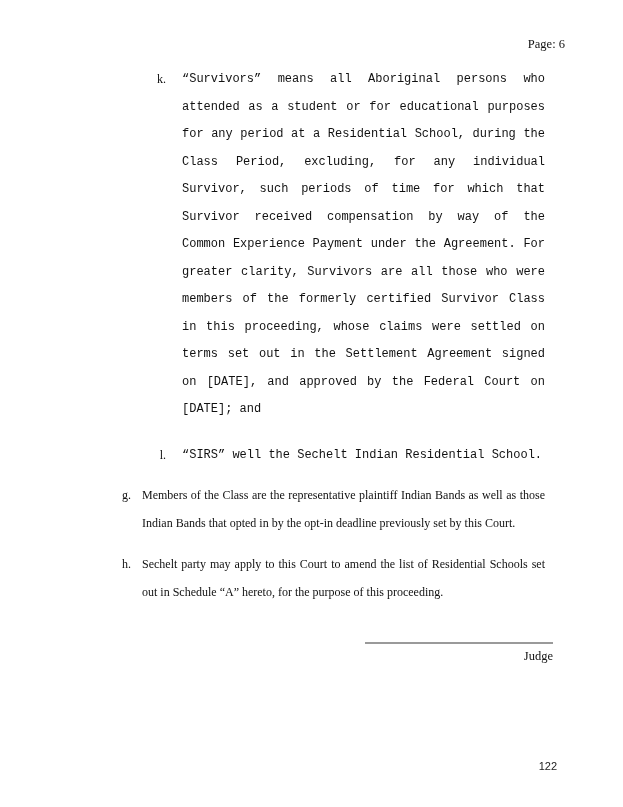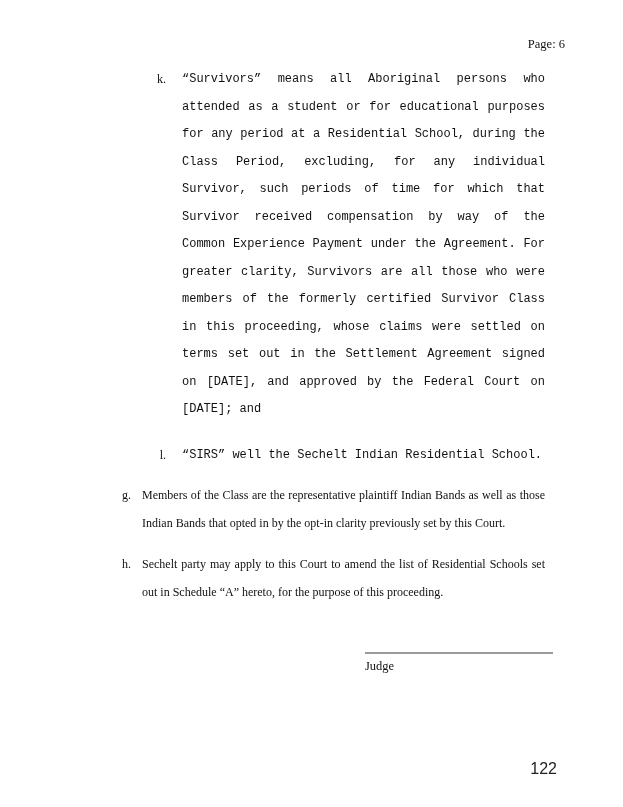--- a/index.html
+++ b/index.html
@@ -46,40 +46,40 @@
   .item.level2 .text   { margin-left: 16px; width: 363px; font-family: Liberation Mono, monospace; }
   
   .item.level1 .marker { width: 20px; text-align: left; }
   .item.level1 .text   { width: 403px; }
 
   .item.def-l  { margin-top: 18px; }
   .item.cl-g   { margin-top: 13px; }
   .item.cl-h   { margin-top: 14px; }
 
   .signature-block {
-    margin-top: 46px;
+    margin-top: 36px;
     margin-left: 243px; 
     width: 188px;
-    text-align: left;
+    text-align: right;
   }
   .signature-rule {
     height: 2px;
     background: #9a9a9a;
   }
   .signature-label {
     padding-top: 3px;
     font-size: 12.5px;
     line-height: 18px;
   }
   .page-footer {
     position: absolute;
     top: 760px;
     right: 66px;
     font-family: "Liberation Sans", sans-serif;
-    font-size: 16px;
+    font-size: 11px;
     color: #222222;
   }
 </style>
 </head>
 <body>
 
 <div class="page">
 
   <div class="page-header">
     <span>Page: 6</span>
@@ -92,21 +92,21 @@
       <p class="text">“Survivors” means all Aboriginal persons who attended as a student or for educational purposes for any period at a Residential School, during the Class Period, excluding, for any individual Survivor, such periods of time for which that Survivor received compensation by way of the Common Experience Payment under the Agreement. For greater clarity, Survivors are all those who were members of the formerly certified Survivor Class in this proceeding, whose claims were settled on terms set out in the Settlement Agreement signed on [DATE], and approved by the Federal Court on [DATE]; and</p>
     </div>
 
     <div class="item level2 def-l">
       <span class="marker">l.</span>
       <p class="text">“SIRS” well the Sechelt Indian Residential School.</p>
     </div>
 
     <div class="item level1 cl-g">
       <span class="marker">g.</span>
-      <p class="text">Members of the Class are the representative plaintiff Indian Bands as well as those Indian Bands that opted in by the opt-in clarity previously set by this Court.</p>
+      <p class="text">Members of the Class are the representative plaintiff Indian Bands as well as those Indian Bands that opted in by the opt-in deadline previously set by this Court.</p>
     </div>
 
     <div class="item level1 cl-h">
       <span class="marker">h.</span>
       <p class="text">Sechelt party may apply to this Court to amend the list of Residential Schools set out in Schedule “A” hereto, for the purpose of this proceeding.</p>
     </div>
 
     <div class="signature-block">
       <div class="signature-rule"></div>
       <div class="signature-label">Judge</div>

